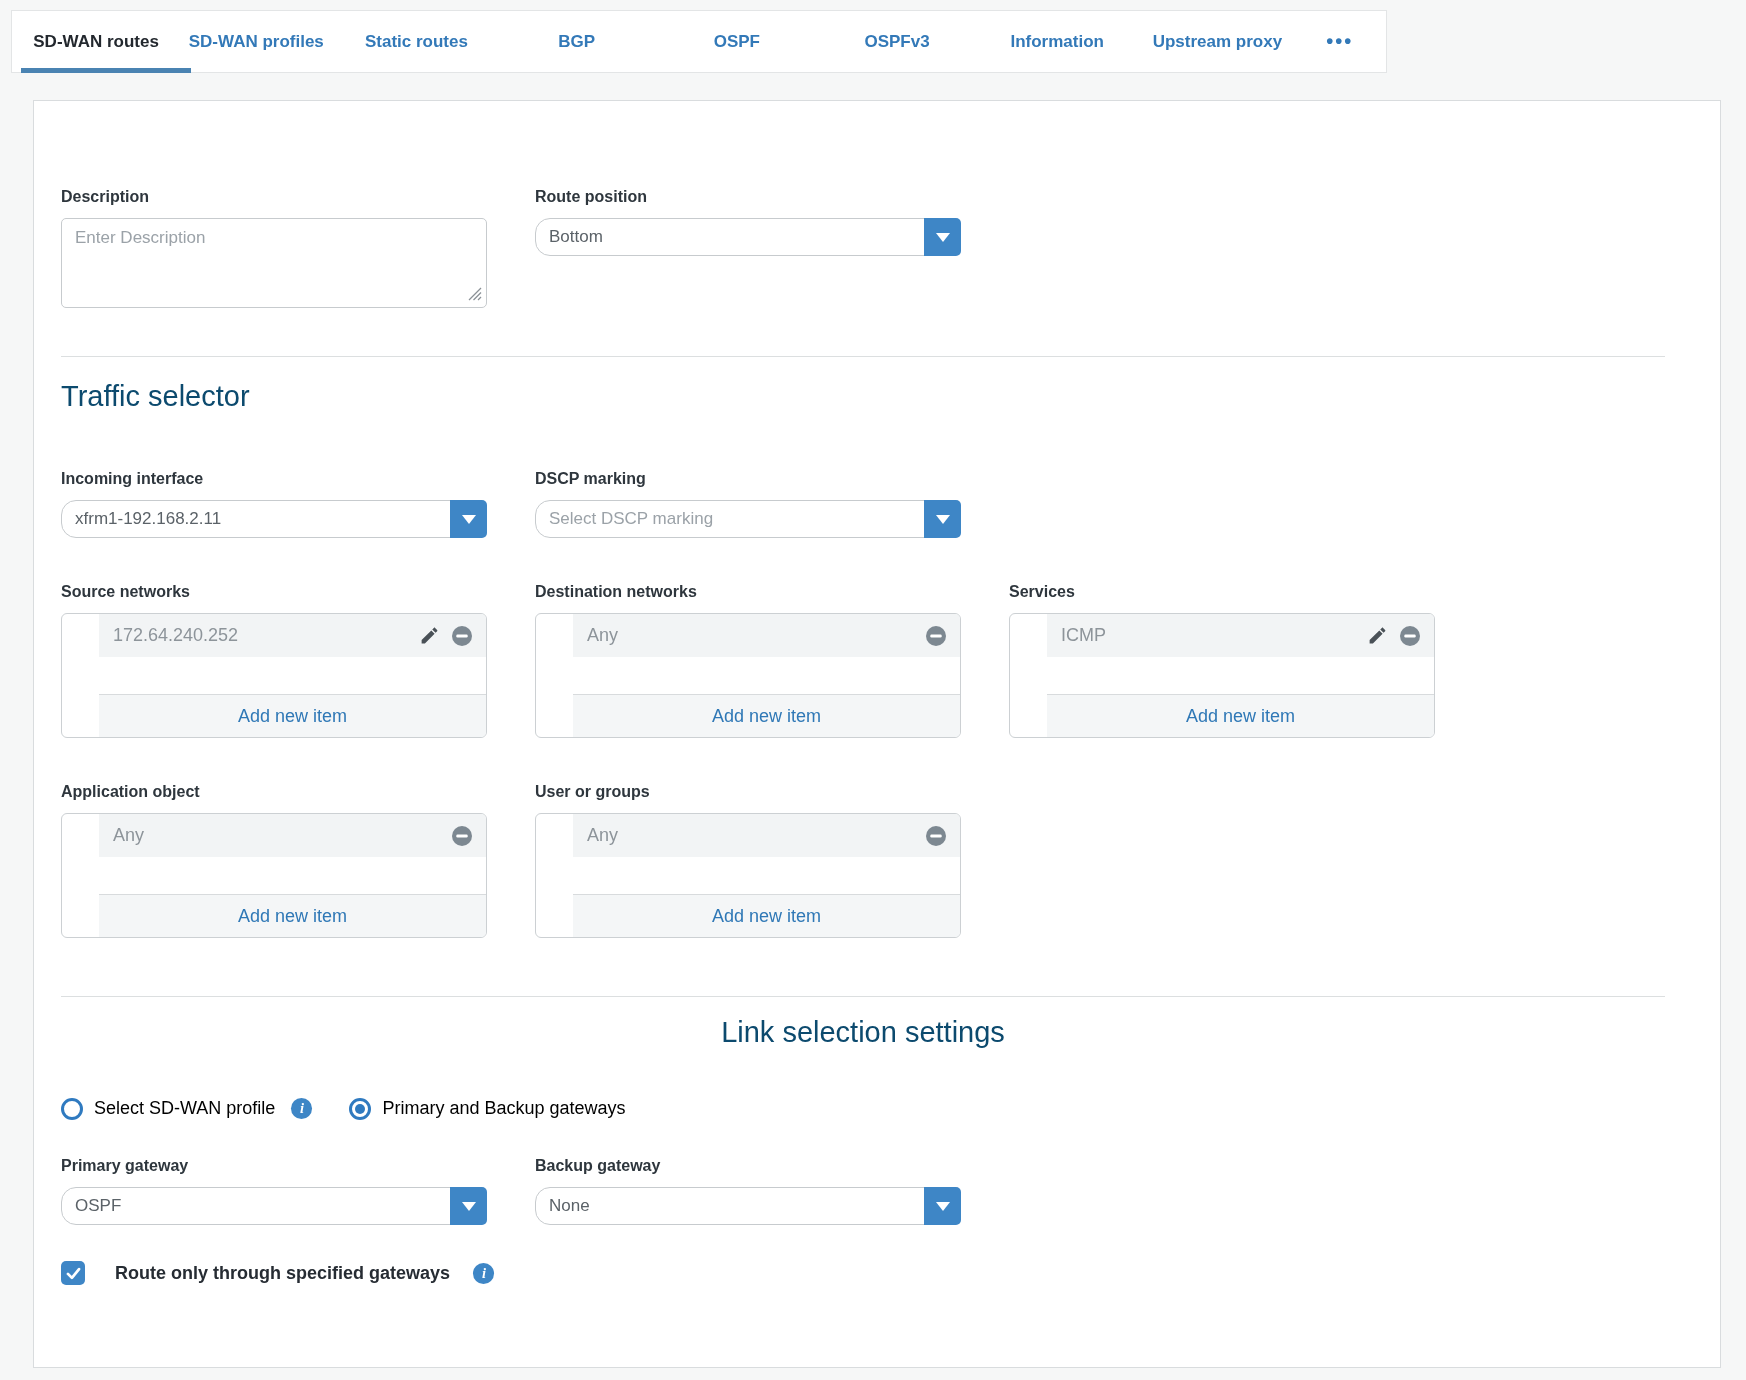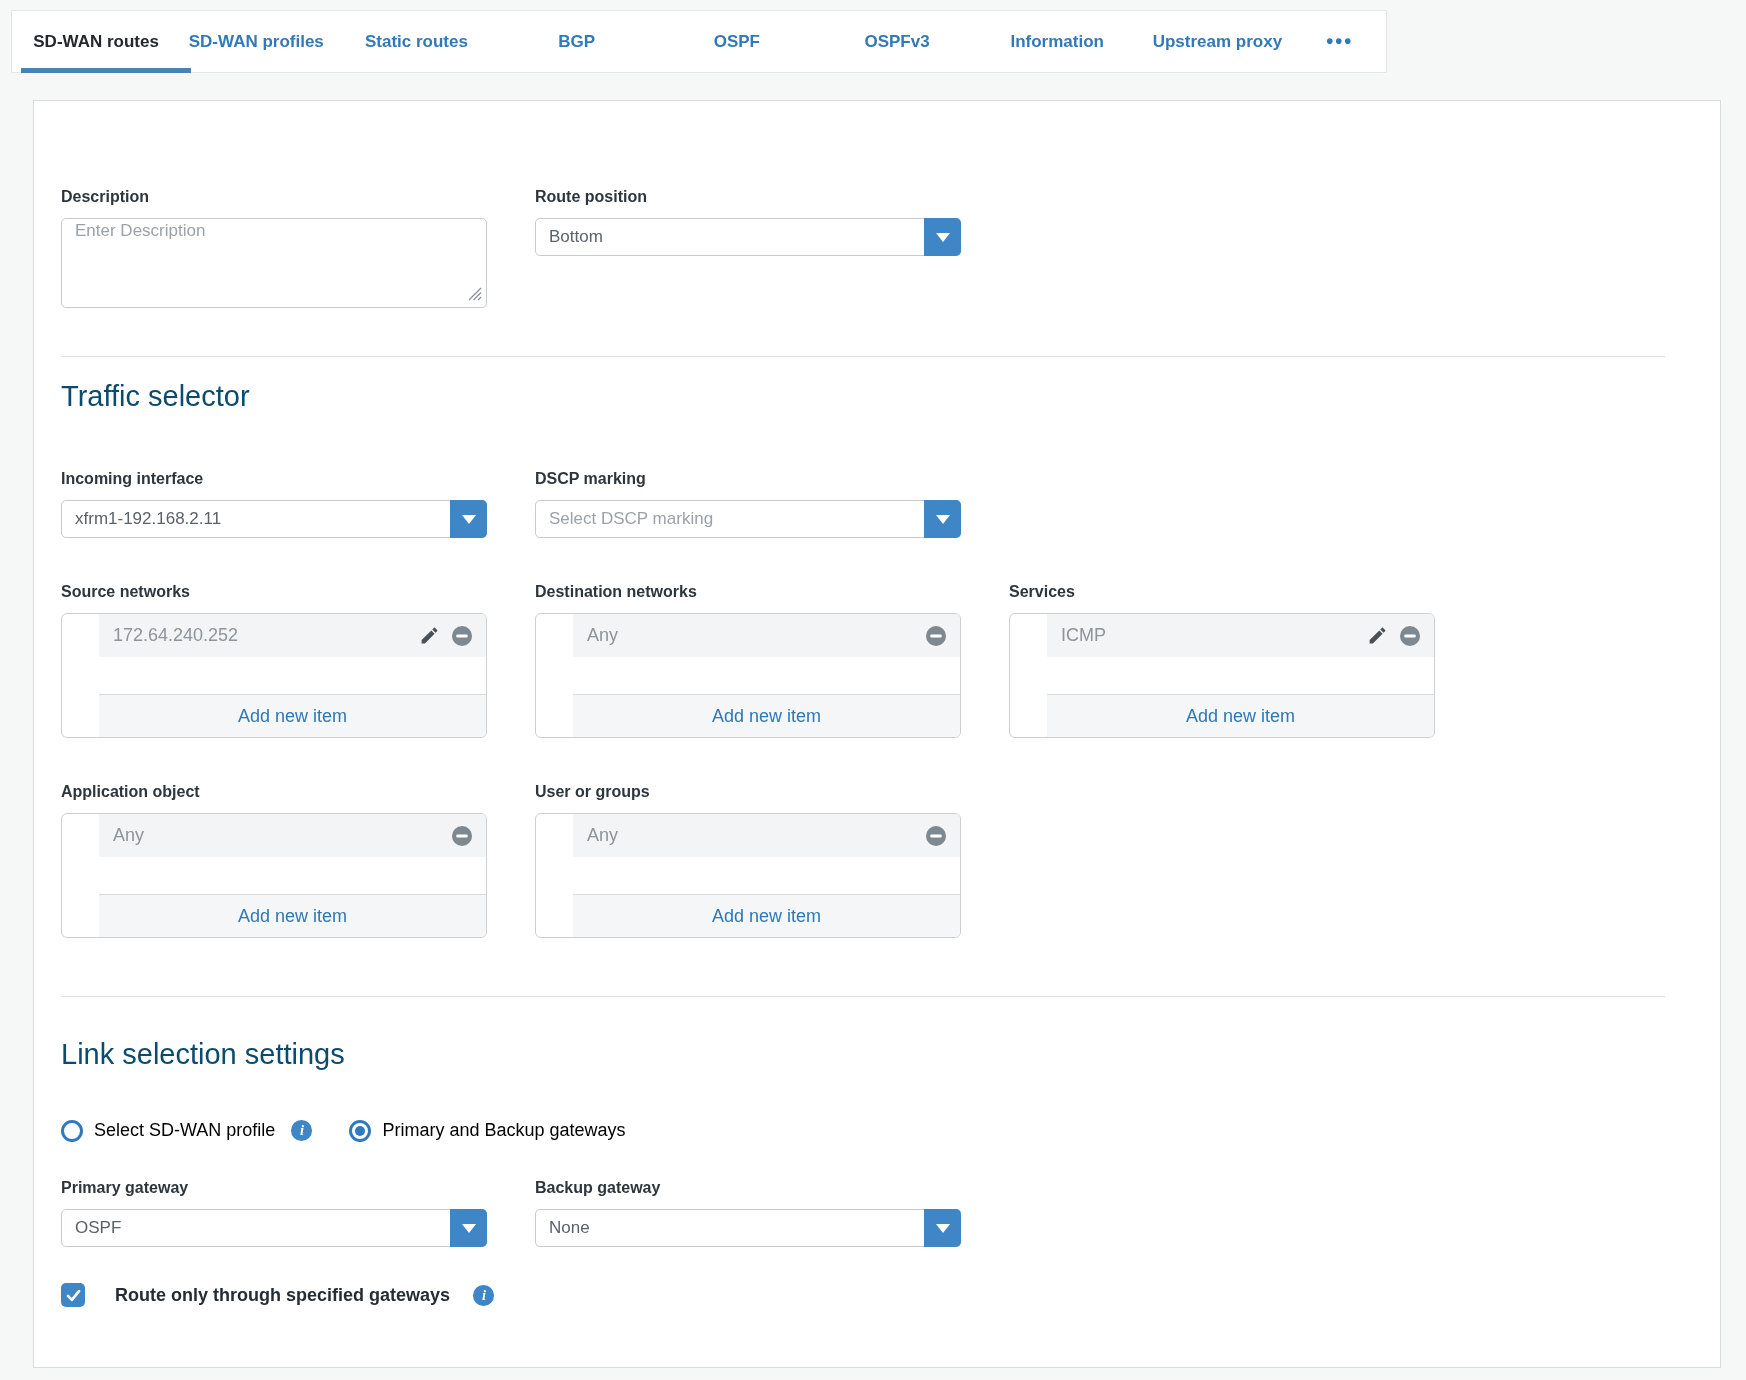--- a/index.html
+++ b/index.html
@@ -45,48 +45,48 @@
 
   .text-input {
     width:100%; height:34px; border:1px solid #c7cbce; border-radius:5px;
     padding:0 13px; font-size:17px; color:#4b5157; background:#fff;
     font-family:"Liberation Sans", sans-serif; outline:none;
   }
 
   .textarea-wrap { position:relative; }
   textarea.textarea {
     width:100%; height:90px; border:1px solid #c7cbce; border-radius:5px;
-    padding:2px 13px; font-size:17px; color:#ef4444; resize:none; outline:none;
+    padding:9px 13px; font-size:17px; color:#ef4444; resize:none; outline:none;
     font-family:"Liberation Sans", sans-serif; display:block;
   }
   textarea.textarea::placeholder { color:#9ba2a8; }
   .resize-handle { position:absolute; right:4px; bottom:6px; }
 
   .select {
-    height:38px; border:1px solid #c7cbce; border-radius:5px; background:#fff;
+    height:38px; border:1px solid #c7cbce; border-radius:15px; background:#fff;
     display:flex; align-items:center; position:relative; cursor:pointer;
   }
   .sel-value { flex:1; padding:0 13px; font-size:17px; color:#5b6268; white-space:nowrap; overflow:hidden; }
   .sel-value.placeholder { color:#9ba2a8; }
   .sel-btn {
     width:37px; align-self:stretch; margin:-1px -1px -1px 0; background:#3e86c6;
     border-radius:0 5px 5px 0; display:flex; align-items:center; justify-content:center; flex:0 0 auto;
   }
   .tri {
     width:0; height:0; border-left:7px solid transparent; border-right:7px solid transparent;
     border-top:9px solid #ffffff;
   }
 
   .divider { border:none; border-top:1px solid #dcdfe0; margin:0; }
   .divider.d1 { margin-top:48px; }
   .divider.d2 { margin-top:58px; }
 
   .section-heading { font-size:29px; line-height:34px; color:#0c4a6e; font-weight:normal; }
   .section-heading.h1 { margin-top:22px; }
-  .section-heading.h2 { margin-top:40px; }
+  .section-heading.h2 { margin-top:18px;text-align:center; }
 
   .row-selects { margin-top:56px; }
   .row-lists1  { margin-top:44px; }
   .row-lists2  { margin-top:44px; }
   .row-gw      { margin-top:36px; }
 
   
   .listbox {
     border:1px solid #ccd0d3; border-radius:6px; height:125px; background:#fff;
     display:flex; flex-direction:column; overflow:hidden;padding-left:37px;

